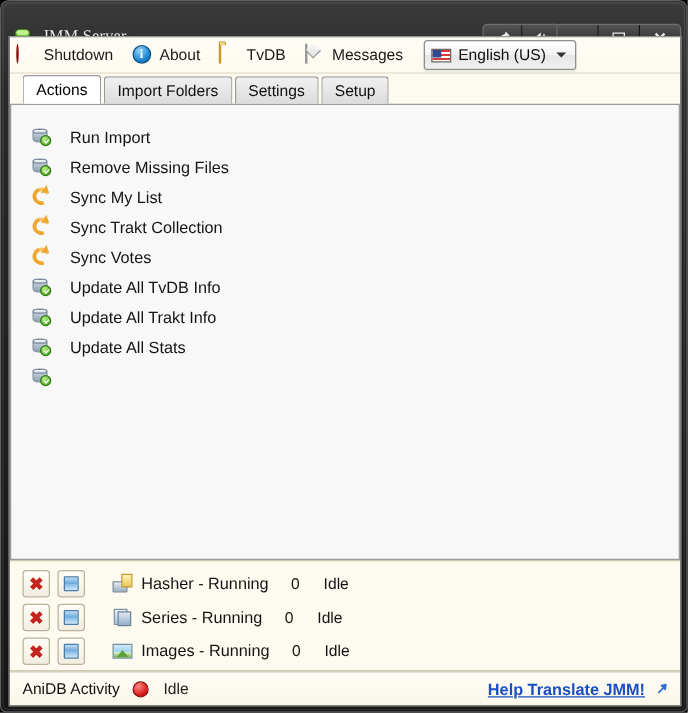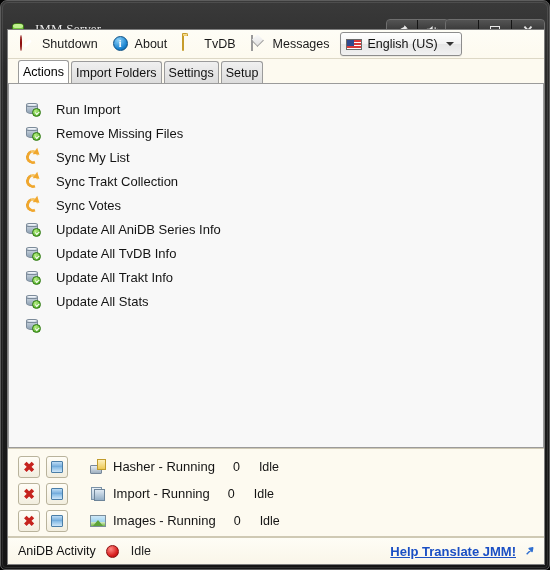--- a/index.html
+++ b/index.html
@@ -148,21 +148,20 @@
     flex-direction: column;
   }
 
   
   .toolbar {
     height: 29px;
     background: linear-gradient(180deg,#fefdf6 0%, #fdfaef 100%);
     border-bottom: 1px solid #ddd8c6;
     display: flex;
     align-items: center;
-    padding-left: 7px;
     box-sizing: border-box;
     flex: 0 0 auto;
   }
   .tb-item {
     display: flex;
     align-items: center;
     gap: 6px;
     padding: 2px 9px 2px 4px;
     font-size: 12.5px;
     color: #1a1a1a;
@@ -238,20 +237,21 @@
     width: 8px; height: 8px;
     border-right: 1px solid #9a9a9a;
     border-bottom: 1px solid #9a9a9a;
     transform: rotate(45deg);
     transform-origin: center;
     background: linear-gradient(135deg,#fafafa,#e2e2e2);
   }
 
   
   .lang-select {
+    margin-left: 6px;
     height: 22px;
     display: flex;
     align-items: center;
     gap: 6px;
     padding: 0 7px 0 5px;
     border: 1px solid #8d8d8d;
     border-radius: 3px;
     background: linear-gradient(180deg,#ffffff 0%, #f3f3f3 48%, #e6e6e6 52%, #f1f1f1 100%);
     font-size: 12.5px;
     color: #111;
@@ -289,21 +289,21 @@
     padding-left: 10px;
     display: flex;
     align-items: flex-end;
     box-sizing: border-box;
     flex: 0 0 auto;
   }
   .tab {
     height: 22px;
     display: flex;
     align-items: center;
-    padding: 0 4px;
+    padding: 0 10px;
     font-size: 12.5px;
     color: #111;
     border: 1px solid #9b9b9b;
     border-bottom: none;
     border-radius: 3px 3px 0 0;
     background: linear-gradient(180deg,#f0f0f0 0%, #dcdcdc 100%);
     margin-right: 2px;
     box-sizing: border-box;
     cursor: default;
     white-space: nowrap;
@@ -698,57 +698,50 @@
 
         <div class="action-row">
           <span class="ico-sync">
               <span class="ring2"></span>
               <span class="ring"></span>
               <span class="head"></span>
             </span>
           <span class="action-label">Sync Votes</span>
         </div>
 
+
         <div class="action-row">
           <span class="ico-db">
               <span class="stack"></span>
               <span class="chk"></span>
             </span>
-          <span class="action-label">Update All AniDB Series Info</span>
+          <span class="action-label">Update All TvDB Info</span>
         </div>
 
         <div class="action-row">
           <span class="ico-db">
               <span class="stack"></span>
               <span class="chk"></span>
             </span>
-          <span class="action-label">Update All TvDB Info</span>
+          <span class="action-label">Update All Trakt Info</span>
         </div>
 
         <div class="action-row">
           <span class="ico-db">
               <span class="stack"></span>
               <span class="chk"></span>
             </span>
-          <span class="action-label">Update All Trakt Info</span>
+          <span class="action-label">Update All Stats</span>
         </div>
 
         <div class="action-row">
           <span class="ico-db">
               <span class="stack"></span>
               <span class="chk"></span>
             </span>
-          <span class="action-label">Update All Stats</span>
-        </div>
-
-        <div class="action-row">
-          <span class="ico-db">
-              <span class="stack"></span>
-              <span class="chk"></span>
-            </span>
         </div>
 
       </div>
     </div>
 
     <div class="queue">
 
       <div class="queue-row">
         <div class="sq-btn">
           <span class="x-glyph">✖</span>
@@ -773,21 +766,21 @@
         </div>
         <div class="sq-btn">
           <span class="pause-glyph"></span>
         </div>
         <span class="q-icon-wrap">
           <span class="ico-general">
               <span class="p1"></span>
               <span class="p2"></span>
             </span>
         </span>
-        <span class="queue-name">Import - Running</span>
+        <span class="queue-name">Series - Running</span>
         <span class="q-count">0</span>
         <span class="q-state">Idle</span>
       </div>
 
       <div class="queue-row">
         <div class="sq-btn">
           <span class="x-glyph">✖</span>
         </div>
         <div class="sq-btn">
           <span class="pause-glyph"></span>

